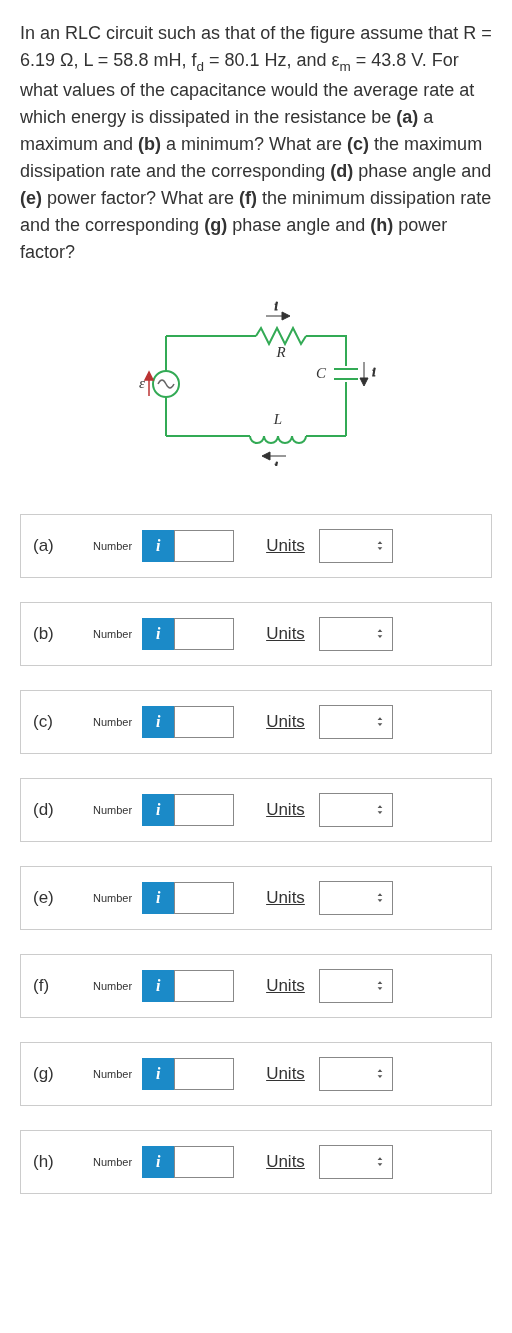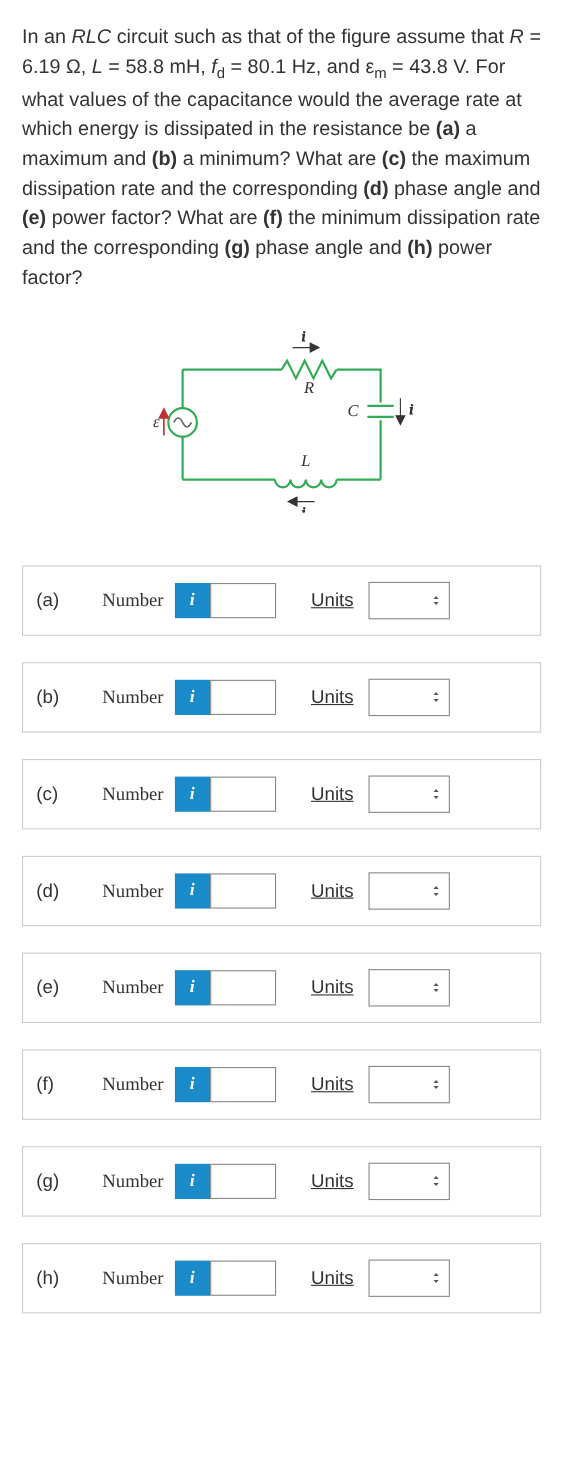--- a/index.html
+++ b/index.html
@@ -8,21 +8,20 @@
       padding: 20px;
       width: 512px;
       color: #333;
       font-size: 18px;
       line-height: 1.5;
     }
     .question-text {
       margin-bottom: 30px;
     }
     .question-text .var {
-      font-style: italic;
       text-align: right;
     }
     .question-text .sub {
       font-size: 0.75em;
       vertical-align: sub;
     }
     .circuit-diagram {
       text-align: center;
       margin: 30px 0 40px;
     }
@@ -36,23 +35,22 @@
       display: flex;
       align-items: center;
       gap: 0;
     }
     .answer-row .label {
       width: 60px;
       flex-shrink: 0;
       font-size: 17px;
     }
     .answer-row .num-label {
-      font-size: 17px;
+      font-size: 11px;
       margin-right: 10px;
-      font-family: Liberation Serif, serif;
     }
     .info-block {
       display: inline-flex;
       align-items: center;
       margin-right: 4px;
     }
     .info-btn {
       width: 32px;
       height: 32px;
       background: #1b8ac8;

